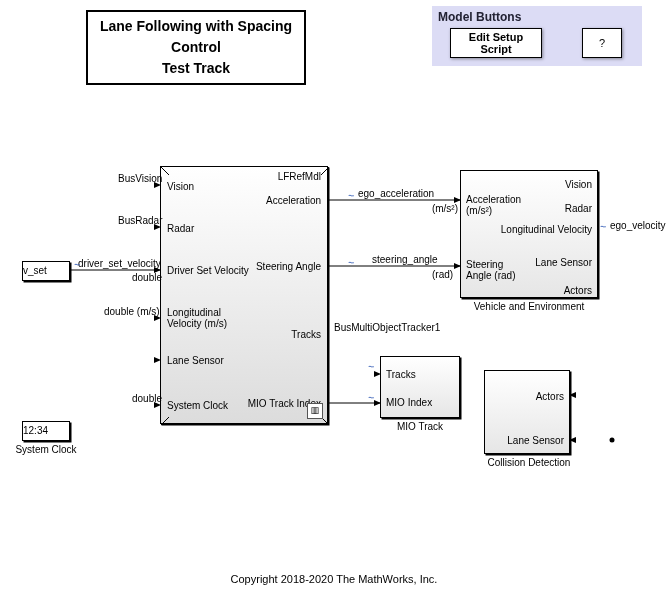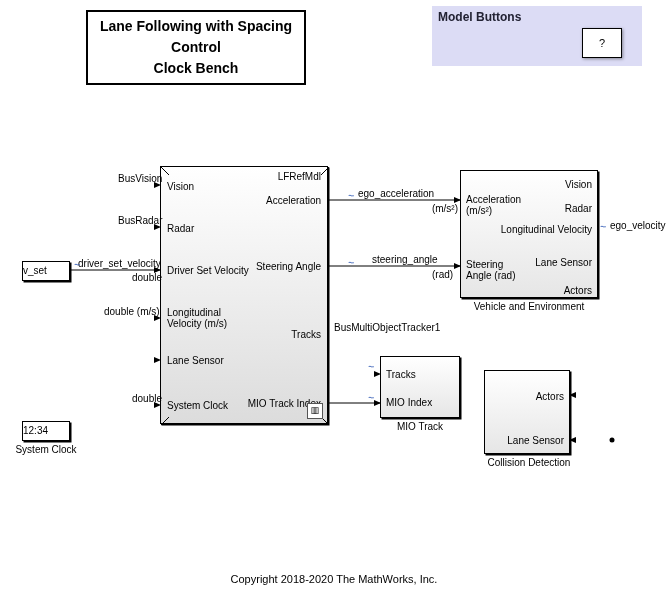--- a/index.html
+++ b/index.html
@@ -25,25 +25,28 @@
   .mrefbadge { position:absolute; right:4px; bottom:4px; width:14px; height:14px; border:1px solid #555; background:#fff; font-size:9px; text-align:center; line-height:12px; }
   .wifi { font-size:8px; color:#2b56b3; }
 </style>
 </head>
 <body>
 
 <div class="canvas">
 
   <div class="abs titlebox" style="left:86px; top:10px; width:220px;">
     <div>Lane Following with Spacing Control</div>
-    <div>Clock Bench</div>
+    <div>Test Track</div>
   </div>
 
   <div class="abs panel" style="left:432px; top:6px; width:210px; height:60px;">
     <div class="panel-title">Model Buttons</div>
+    <div class="abs btn bold" style="left:18px; top:22px; width:92px; height:30px;">
+      <span>Edit Setup Script</span>
+    </div>
     <div class="abs btn" style="left:150px; top:22px; width:40px; height:30px;">
       <span>?</span>
     </div>
   </div>
 
   <svg class="abs" style="left:0; top:0;" width="668" height="597">
     <defs>
       <marker id="ah" markerWidth="7" markerHeight="7" refX="6" refY="3" orient="auto">
         <path d="M0,0 L7,3 L0,6 z" fill="#000"></path>
       </marker>

